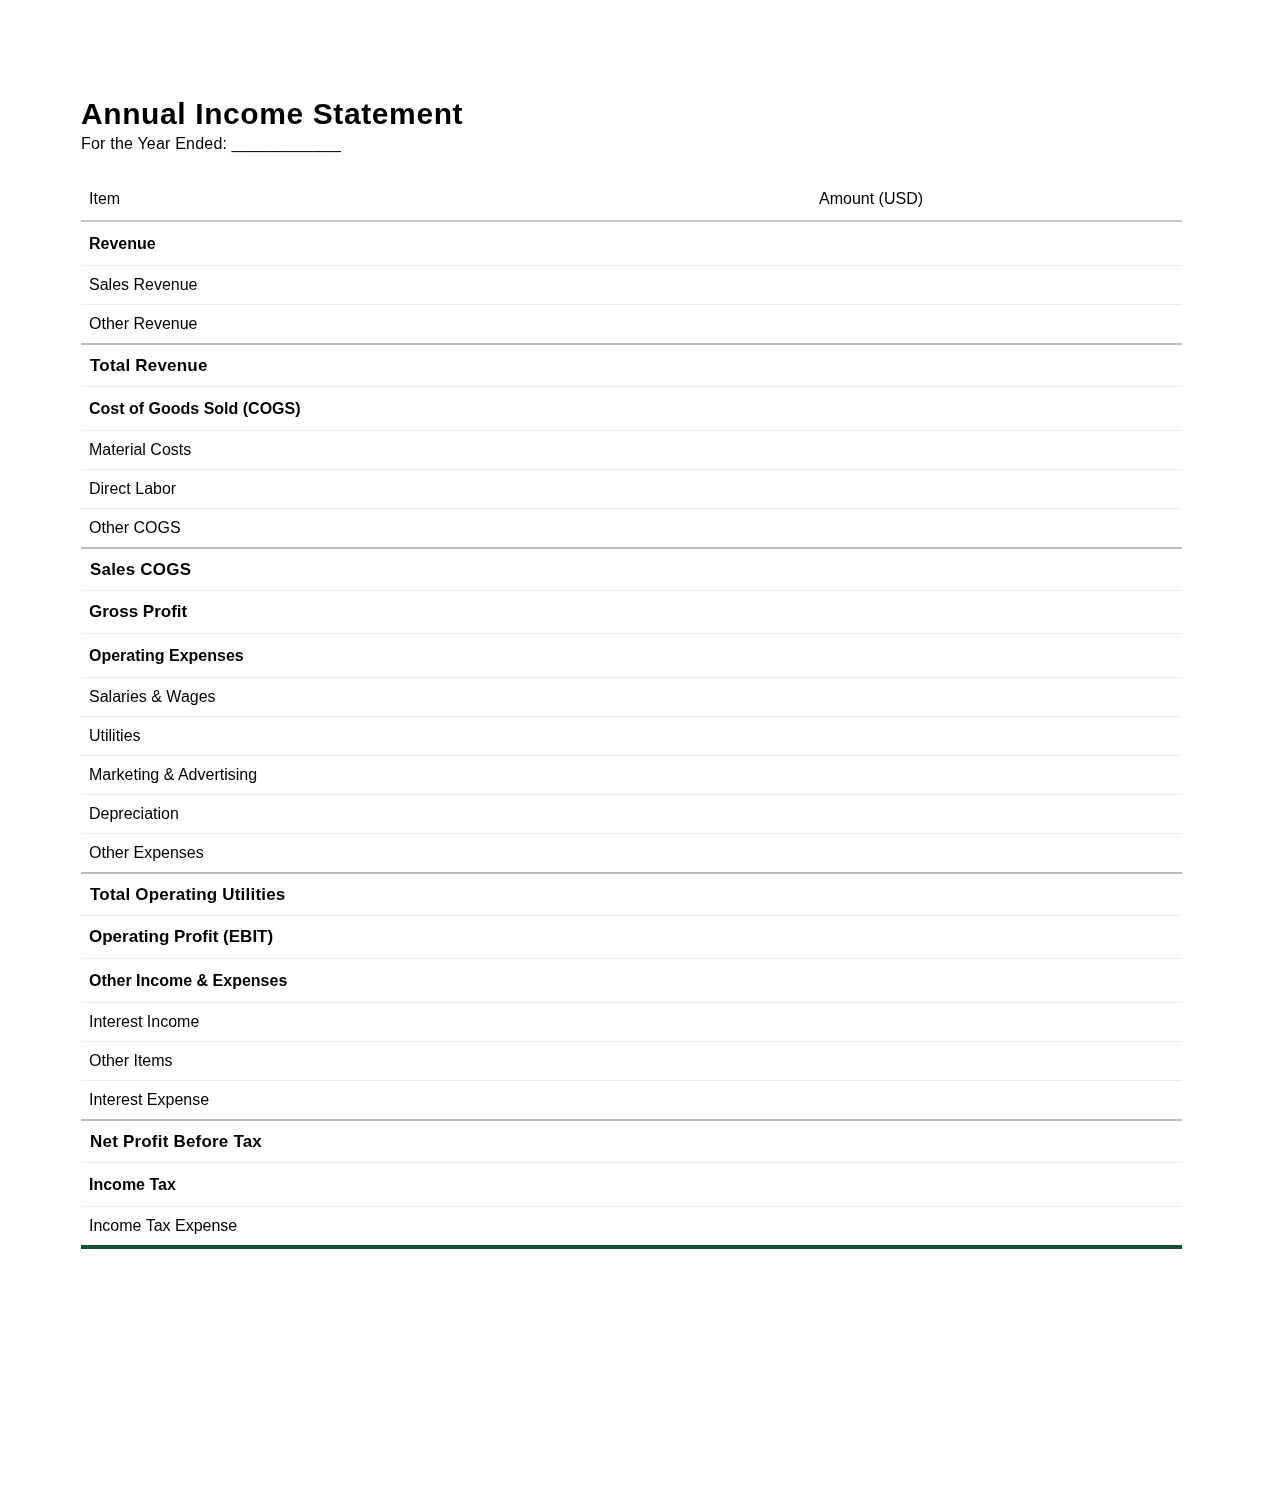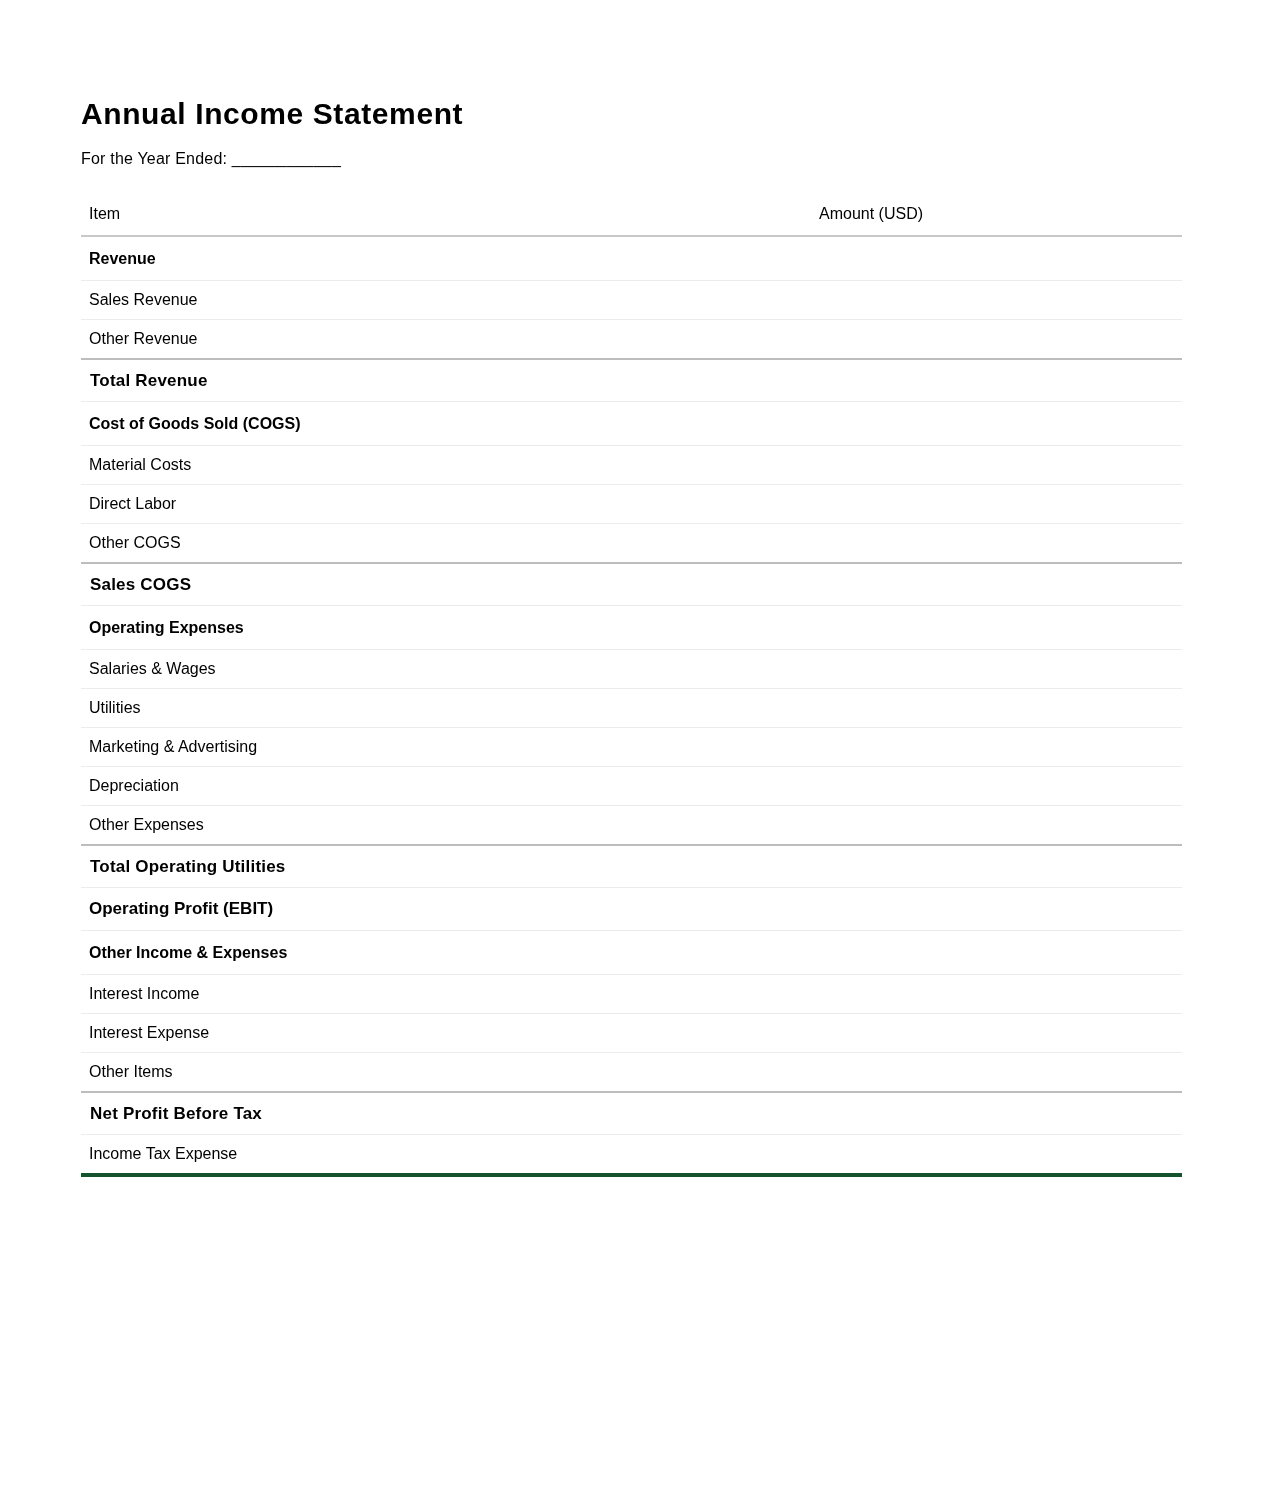--- a/index.html
+++ b/index.html
@@ -18,21 +18,21 @@
       width: 1101px;
     }
     h1 {
       margin: 0;
       font-size: 30px;
       font-weight: bold;
       letter-spacing: 0.6px;
       line-height: 40px;
     }
     .subtitle {
-      margin-top: 15px;
+      margin-top: 0;
       font-size: 16px;
       line-height: 20px;
       letter-spacing: 0.2px;
     }
     table {
       margin-top: 24px;
       width: 1101px;
       border-collapse: collapse;
       font-size: 16px;
     }
@@ -119,20 +119,24 @@
           <td></td>
         </tr>
         <tr class="item">
           <td>Other COGS</td>
           <td></td>
         </tr>
         <tr class="total">
           <td>Sales COGS</td>
           <td></td>
         </tr>
+        <tr class="subtotal">
+          <td>Gross Profit</td>
+          <td></td>
+        </tr>
         <tr class="section">
           <td>Operating Expenses</td>
           <td></td>
         </tr>
         <tr class="item">
           <td>Salaries &amp; Wages</td>
           <td></td>
         </tr>
         <tr class="item">
           <td>Utilities</td>
@@ -160,29 +164,33 @@
         </tr>
         <tr class="section">
           <td>Other Income &amp; Expenses</td>
           <td></td>
         </tr>
         <tr class="item">
           <td>Interest Income</td>
           <td></td>
         </tr>
         <tr class="item">
-          <td>Interest Expense</td>
+          <td>Other Items</td>
           <td></td>
         </tr>
         <tr class="item">
-          <td>Other Items</td>
+          <td>Interest Expense</td>
           <td></td>
         </tr>
         <tr class="total">
           <td>Net Profit Before Tax</td>
+          <td></td>
+        </tr>
+        <tr class="section">
+          <td>Income Tax</td>
           <td></td>
         </tr>
         <tr class="item last">
           <td>Income Tax Expense</td>
           <td></td>
         </tr>
       </tbody>
   </table>
 </div>
 

